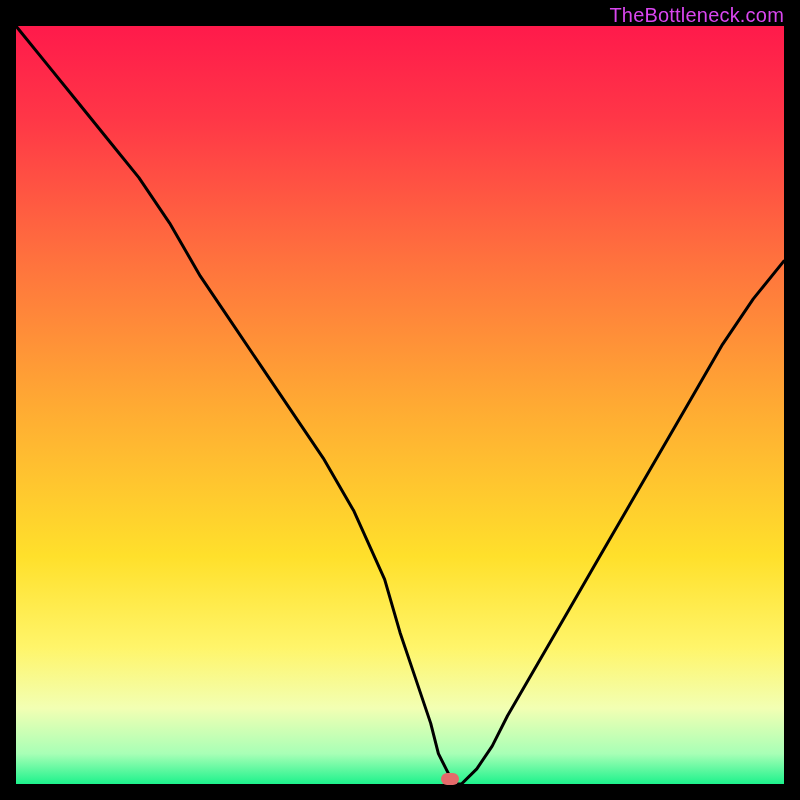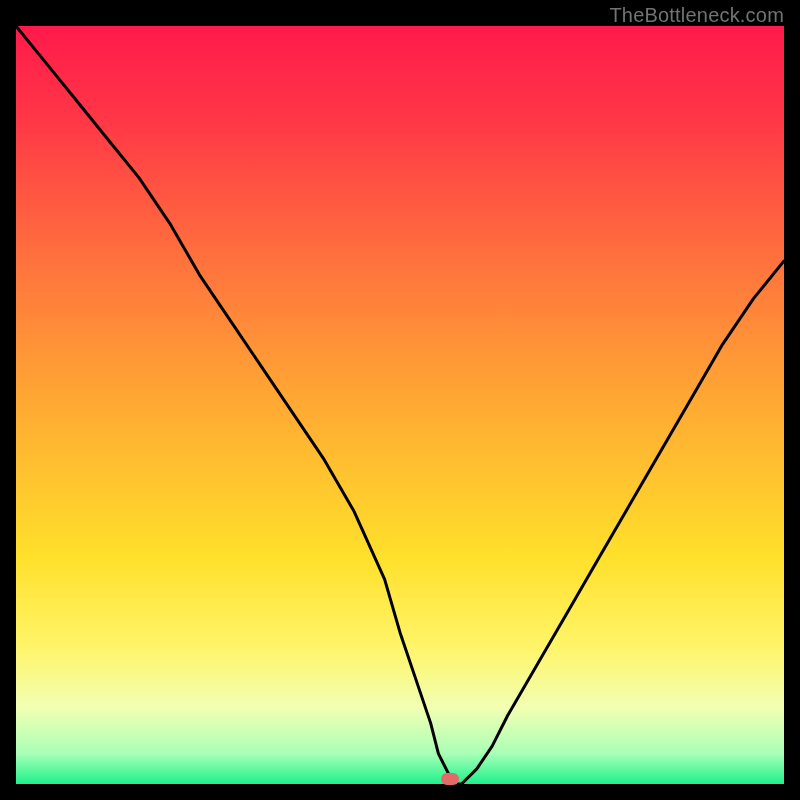--- a/index.html
+++ b/index.html
@@ -36,21 +36,21 @@
   }
   .marker {
     position: absolute;
     border-radius: 8px;
     pointer-events: none;
   }
   .watermark {
     position: absolute;
     top: 4px;
     right: 16px;
-    color: #737373;
+    color: #d946ef;
     font-size: 20px;
     font-weight: 500;
     letter-spacing: 0.2px;
     user-select: none;
   }
 </style>
 </head>
 <body>
 
 <div class="stage">

